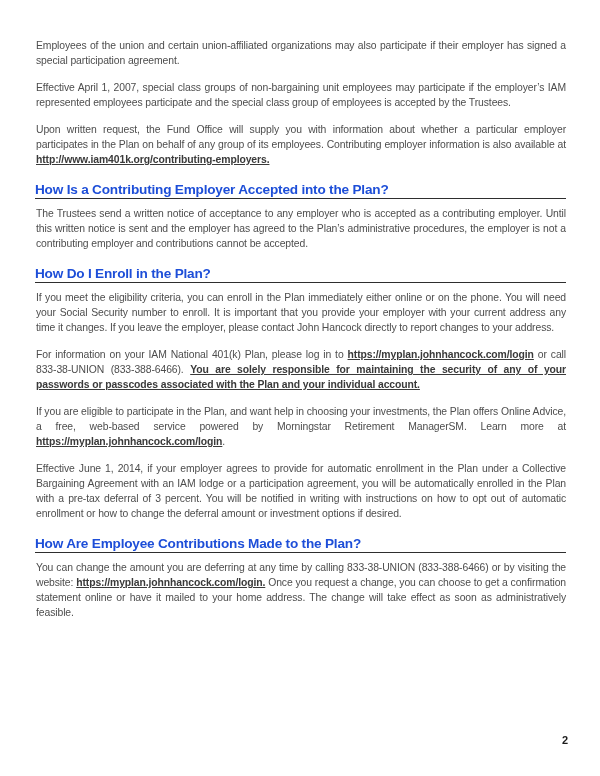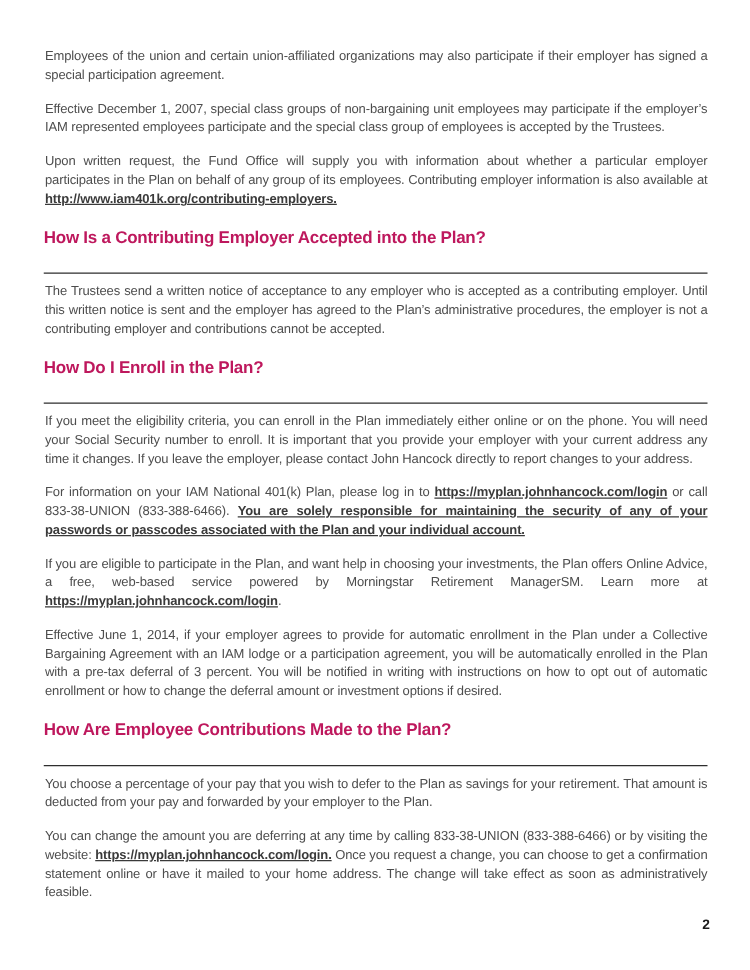--- a/index.html
+++ b/index.html
@@ -28,64 +28,63 @@
   }
   p.body .b {
     font-weight: bold;
     color: #3a3a3a;
     text-decoration: underline;
   }
   h2.section {
     font-size: 13.6px;
     line-height: 16px;
     font-weight: bold;
-    color: #be185d;
+    color: #1d4ed8;
     letter-spacing: -0.2px;
     margin: 15px 0 7px 0;
-    padding-bottom: 20px;
+    padding-bottom: 0;
     border-bottom: 1.6px solid #2e2e2e;
   }
   .page-number {
     position: absolute;
     right: 32px;
     bottom: 30px;
     font-size: 11px;
     font-weight: bold;
     color: #1c1c1c;
   }
 </style>
 </head>
 <body>
 
 <div class="page">
   <main class="content">
 
     <p class="body"><span>Employees of the union and certain union-affiliated organizations may also participate if their employer has signed a special participation agreement.</span></p>
 
-    <p class="body"><span>Effective December 1, 2007, special class groups of non-bargaining unit employees may participate if the employer’s IAM represented employees participate and the special class group of employees is accepted by the Trustees.</span></p>
+    <p class="body"><span>Effective April 1, 2007, special class groups of non-bargaining unit employees may participate if the employer’s IAM represented employees participate and the special class group of employees is accepted by the Trustees.</span></p>
 
     <p class="body"><span>Upon written request, the Fund Office will supply you with information about whether a particular employer participates in the Plan on behalf of any group of its employees. Contributing employer information is also available at </span><span class="b">http://www.iam401k.org/contributing-employers.</span></p>
 
     <h2 class="section">How Is a Contributing Employer Accepted into the Plan?</h2>
 
 
     <p class="body"><span>The Trustees send a written notice of acceptance to any employer who is accepted as a contributing employer. Until this written notice is sent and the employer has agreed to the Plan’s administrative procedures, the employer is not a contributing employer and contributions cannot be accepted.</span></p>
 
     <h2 class="section">How Do I Enroll in the Plan?</h2>
 
     <p class="body"><span>If you meet the eligibility criteria, you can enroll in the Plan immediately either online or on the phone. You will need your Social Security number to enroll. It is important that you provide your employer with your current address any time it changes. If you leave the employer, please contact John Hancock directly to report changes to your address.</span></p>
 
     <p class="body"><span>For information on your IAM National 401(k) Plan, please log in to </span><span class="b">https://myplan.johnhancock.com/login</span><span> or call 833-38-UNION (833-388-6466). </span><span class="b">You are solely responsible for maintaining the security of any of your passwords or passcodes associated with the Plan and your individual account.</span></p>
 
     <p class="body"><span>If you are eligible to participate in the Plan, and want help in choosing your investments, the Plan offers Online Advice, a free, web-based service powered by Morningstar Retirement ManagerSM. Learn more at </span><span class="b">https://myplan.johnhancock.com/login</span><span>.</span></p>
 
     <p class="body"><span>Effective June 1, 2014, if your employer agrees to provide for automatic enrollment in the Plan under a Collective Bargaining Agreement with an IAM lodge or a participation agreement, you will be automatically enrolled in the Plan with a pre-tax deferral of 3 percent. You will be notified in writing with instructions on how to opt out of automatic enrollment or how to change the deferral amount or investment options if desired.</span></p>
 
     <h2 class="section">How Are Employee Contributions Made to the Plan?</h2>
 
-    <p class="body"><span>You choose a percentage of your pay that you wish to defer to the Plan as savings for your retirement. That amount is deducted from your pay and forwarded by your employer to the Plan.</span></p>
 
     <p class="body"><span>You can change the amount you are deferring at any time by calling 833-38-UNION (833-388-6466) or by visiting the website: </span><span class="b">https://myplan.johnhancock.com/login.</span><span> Once you request a change, you can choose to get a confirmation statement online or have it mailed to your home address. The change will take effect as soon as administratively feasible.</span></p>
 
   </main>
 
   <div class="page-number">2</div>
 </div>
 
 </body></html>

